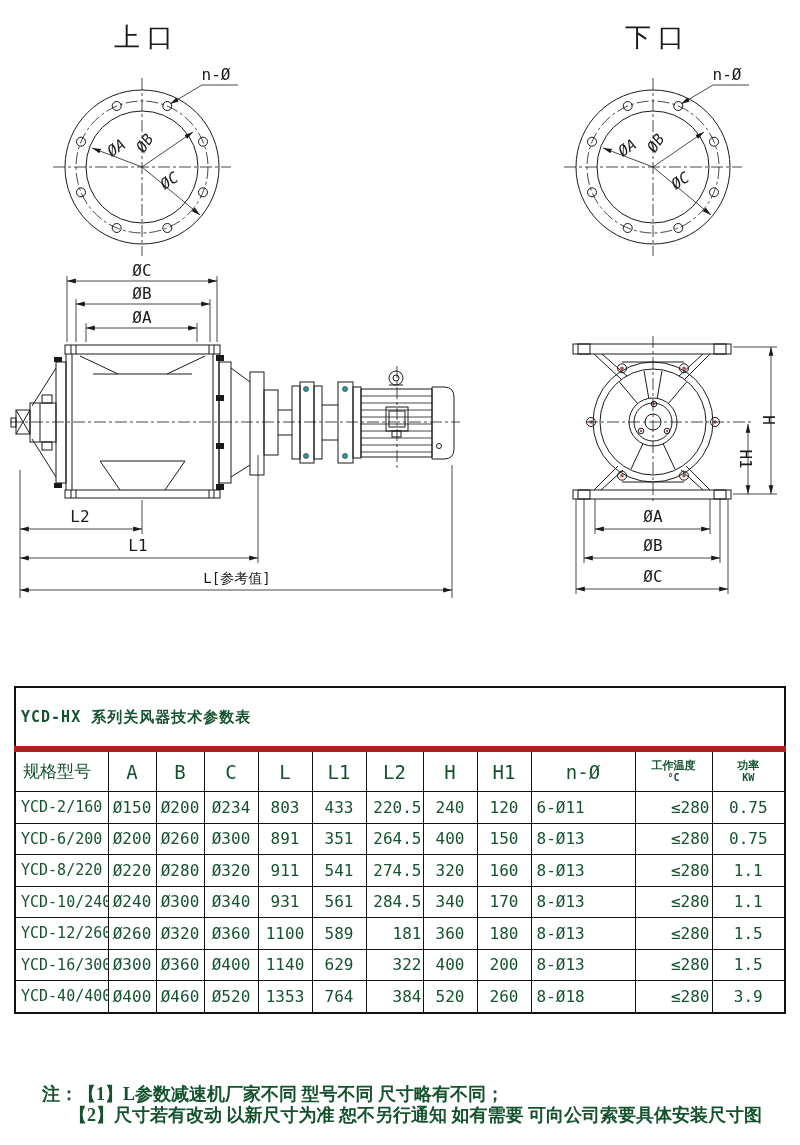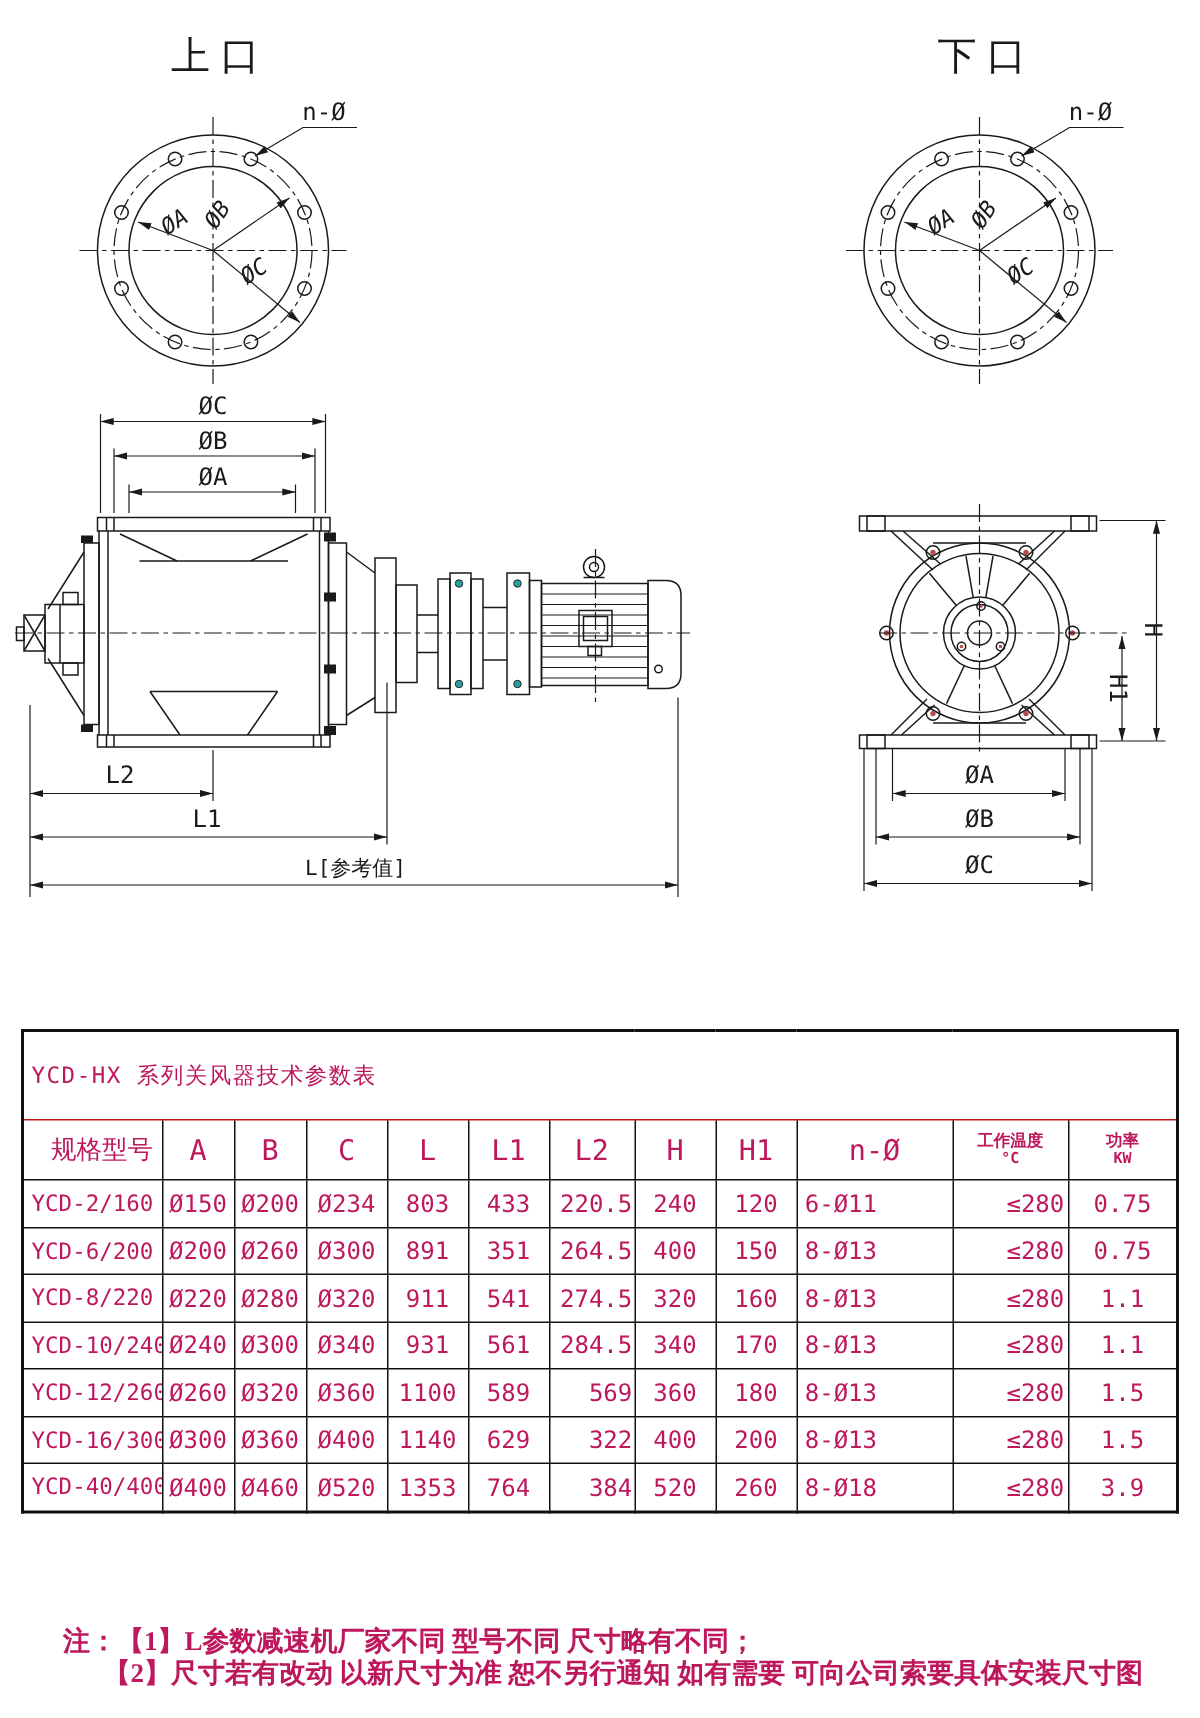--- a/index.html
+++ b/index.html
@@ -1,36 +1,36 @@
 <!DOCTYPE html>
 <html><head>
 <meta charset="utf-8">
 <style>
   html,body{margin:0;padding:0;background:#fff;}
   #page{position:relative;width:800px;height:1145px;background:#fff;overflow:hidden;
-        font-family:"DejaVu Sans Mono","DejaVu Sans",monospace;color:#be185d;}
+        font-family:"DejaVu Sans Mono","DejaVu Sans",monospace;color:#14532d;}
   svg{position:absolute;left:0;top:0;}
   svg .ln{stroke:#1a1a1a;fill:none;stroke-width:1;}
   svg .lnthin{stroke:#1a1a1a;fill:none;stroke-width:0.8;}
   svg .cl{stroke:#1a1a1a;fill:none;stroke-width:0.8;stroke-dasharray:12 3 3 3;}
   svg .blk{fill:#1a1a1a;stroke:none;}
   svg text{fill:#1a1a1a;font-family:"DejaVu Sans Mono",monospace;}
   .dlbl{font-size:15px;font-style:italic;text-anchor:middle;}
   .dim{font-size:16px;text-anchor:middle;}
   .dimS{font-size:14px;text-anchor:middle;}
   .viewlbl{font-size:26px;text-anchor:middle;letter-spacing:7px;font-family:"DejaVu Sans","Liberation Sans",sans-serif;}
 
   #paramtable{position:absolute;left:14px;top:686px;width:770px;border-collapse:collapse;
               table-layout:fixed;background:#fff;}
   #paramtable,#paramtable td,#paramtable th{border:1px solid #111;}
   #paramtable{border:2px solid #111;}
-  #paramtable .titlecell{height:56px;text-align:center;font-size:29px;font-weight:normal;
-              letter-spacing:1px;border-bottom:1px solid #b91c1c;}
+  #paramtable .titlecell{height:56px;text-align:center;font-size:29px;font-weight:bold;
+              letter-spacing:1px;border-bottom:6px solid #b91c1c;}
   #paramtable th{height:37px;font-weight:normal;font-size:19px;text-align:center;vertical-align:middle;}
-  #paramtable th:first-child{text-align:left;padding-left:18px;font-size:17px;}
+  #paramtable th:first-child{text-align:left;padding-left:7px;font-size:17px;}
   #paramtable th .h-t{font-size:11px;font-weight:bold;line-height:12px;}
   #paramtable th .h-s{font-size:10px;font-weight:bold;line-height:11px;}
   #paramtable td{height:28.5px;font-size:16px;text-align:center;vertical-align:middle;
               white-space:nowrap;overflow:hidden;}
   #paramtable td:nth-child(1){text-align:left;padding-left:5px;font-size:15px;}
   #paramtable td:nth-child(7){text-align:right;padding-left:3px;}
   #paramtable td:nth-child(10){text-align:left;padding-left:5px;}
   #paramtable td:nth-child(11){text-align:right;padding-right:2px;}
 
   #notes{position:absolute;left:42px;top:1084px;font-size:18px;font-weight:bold;
@@ -377,21 +377,21 @@
           <td>≤280</td>
           <td>1.1</td>
         </tr>
         <tr>
           <td>YCD-12/260</td>
           <td>Ø260</td>
           <td>Ø320</td>
           <td>Ø360</td>
           <td>1100</td>
           <td>589</td>
-          <td>569</td>
+          <td>181</td>
           <td>360</td>
           <td>180</td>
           <td>8-Ø13</td>
           <td>≤280</td>
           <td>1.5</td>
         </tr>
         <tr>
           <td>YCD-16/300</td>
           <td>Ø300</td>
           <td>Ø360</td>

